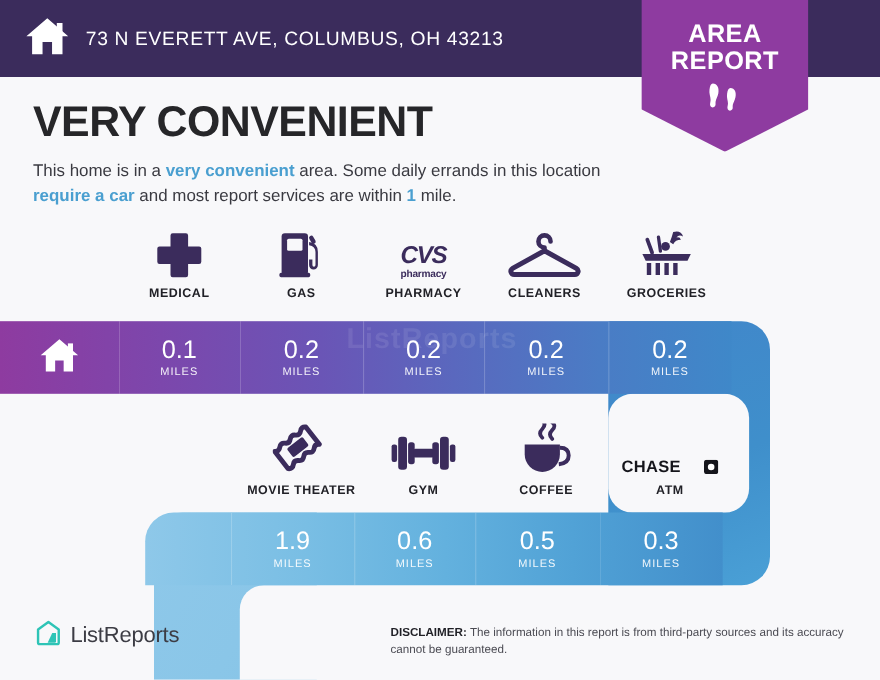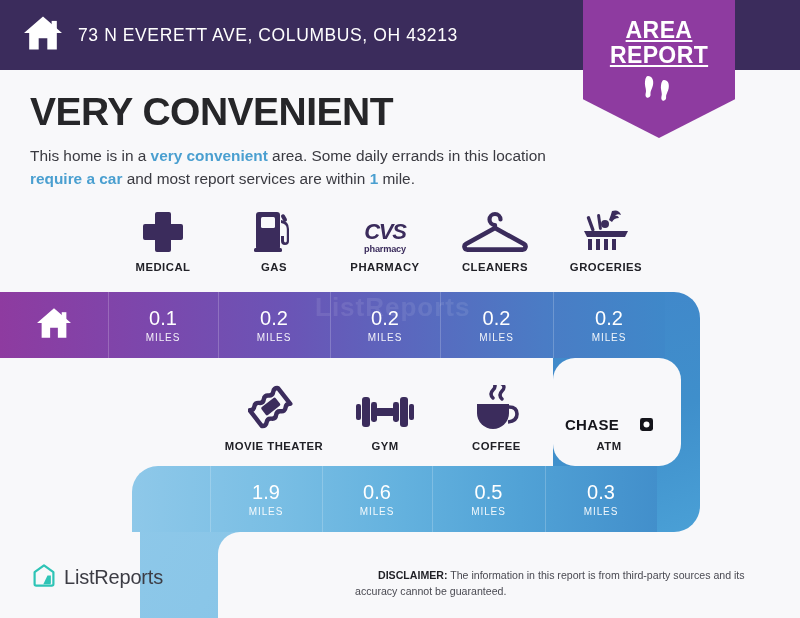--- a/index.html
+++ b/index.html
@@ -30,21 +30,21 @@
   
   .badge {
     position: absolute; left: 583px; top: 0; width: 152px; height: 138px;
     background: #8e3ba0;
     -webkit-clip-path: polygon(0 0, 100% 0, 100% 72%, 50% 100%, 0 72%);
     clip-path: polygon(0 0, 100% 0, 100% 72%, 50% 100%, 0 72%);
     text-align: center;
   }
   .badge-text {
     color: #fff; font-size: 23px; font-weight: 700; line-height: 1.08;
-    letter-spacing: 0.4px; padding-top: 18px; text-decoration: underline;
+    letter-spacing: 0.4px; padding-top: 18px;
   }
   .feet { margin-top: 6px; display:flex; justify-content:center; gap:3px; }
 
   
   .title {
     position: absolute; left: 30px; top: 90px;
     font-size: 39px; font-weight: 700; letter-spacing: -0.5px; color: #262629;
   }
   .subtitle {
     position: absolute; left: 30px; top: 144px; width: 540px;
@@ -63,35 +63,35 @@
     letter-spacing: 0.5px; color: #212127;
   }
   .pur { fill: #3b2c5c; }
 
   
   .bar { position: absolute; display: flex; }
   .seg {
     display: flex; flex-direction: column; align-items: center;
     justify-content: center; color: #fff;
   }
-  .seg .num { font-size: 20px; font-weight: 400; line-height: 1; text-align: center; }
+  .seg .num { font-size: 23px; font-weight: 400; line-height: 1; text-align: center; }
   .seg .unit { font-size: 10px; letter-spacing: 0.9px; margin-top: 4px; opacity: .92; }
   .seg-div { box-shadow: inset 1px 0 0 rgba(255,255,255,.20); }
 
   
   .conn { position: absolute; }
 
   
   .logo { position: absolute; left: 32px; top: 563px; display: flex; align-items: center; gap: 8px; }
   .logo-text { font-size: 20px; color: #3c3c44; letter-spacing: -0.2px; }
   .disclaimer {
     position: absolute; left: 355px; top: 567px; width: 420px;
     font-size: 10.6px; line-height: 1.55; color: #4a4a52;
   }
-  .disclaimer b { color: #1f1f25; margin-left: 23px; }
+  .disclaimer b { color: #1f1f25; }
 
   .watermark {
     position: absolute; left: 315px; top: 292px; width: 215px; height: 34px;
     font-size: 26px; font-weight: 700; color: rgba(255,255,255,0.09);
     letter-spacing: 1px; pointer-events: none; white-space: nowrap;
   }
 </style>
 </head>
 <body>
 

